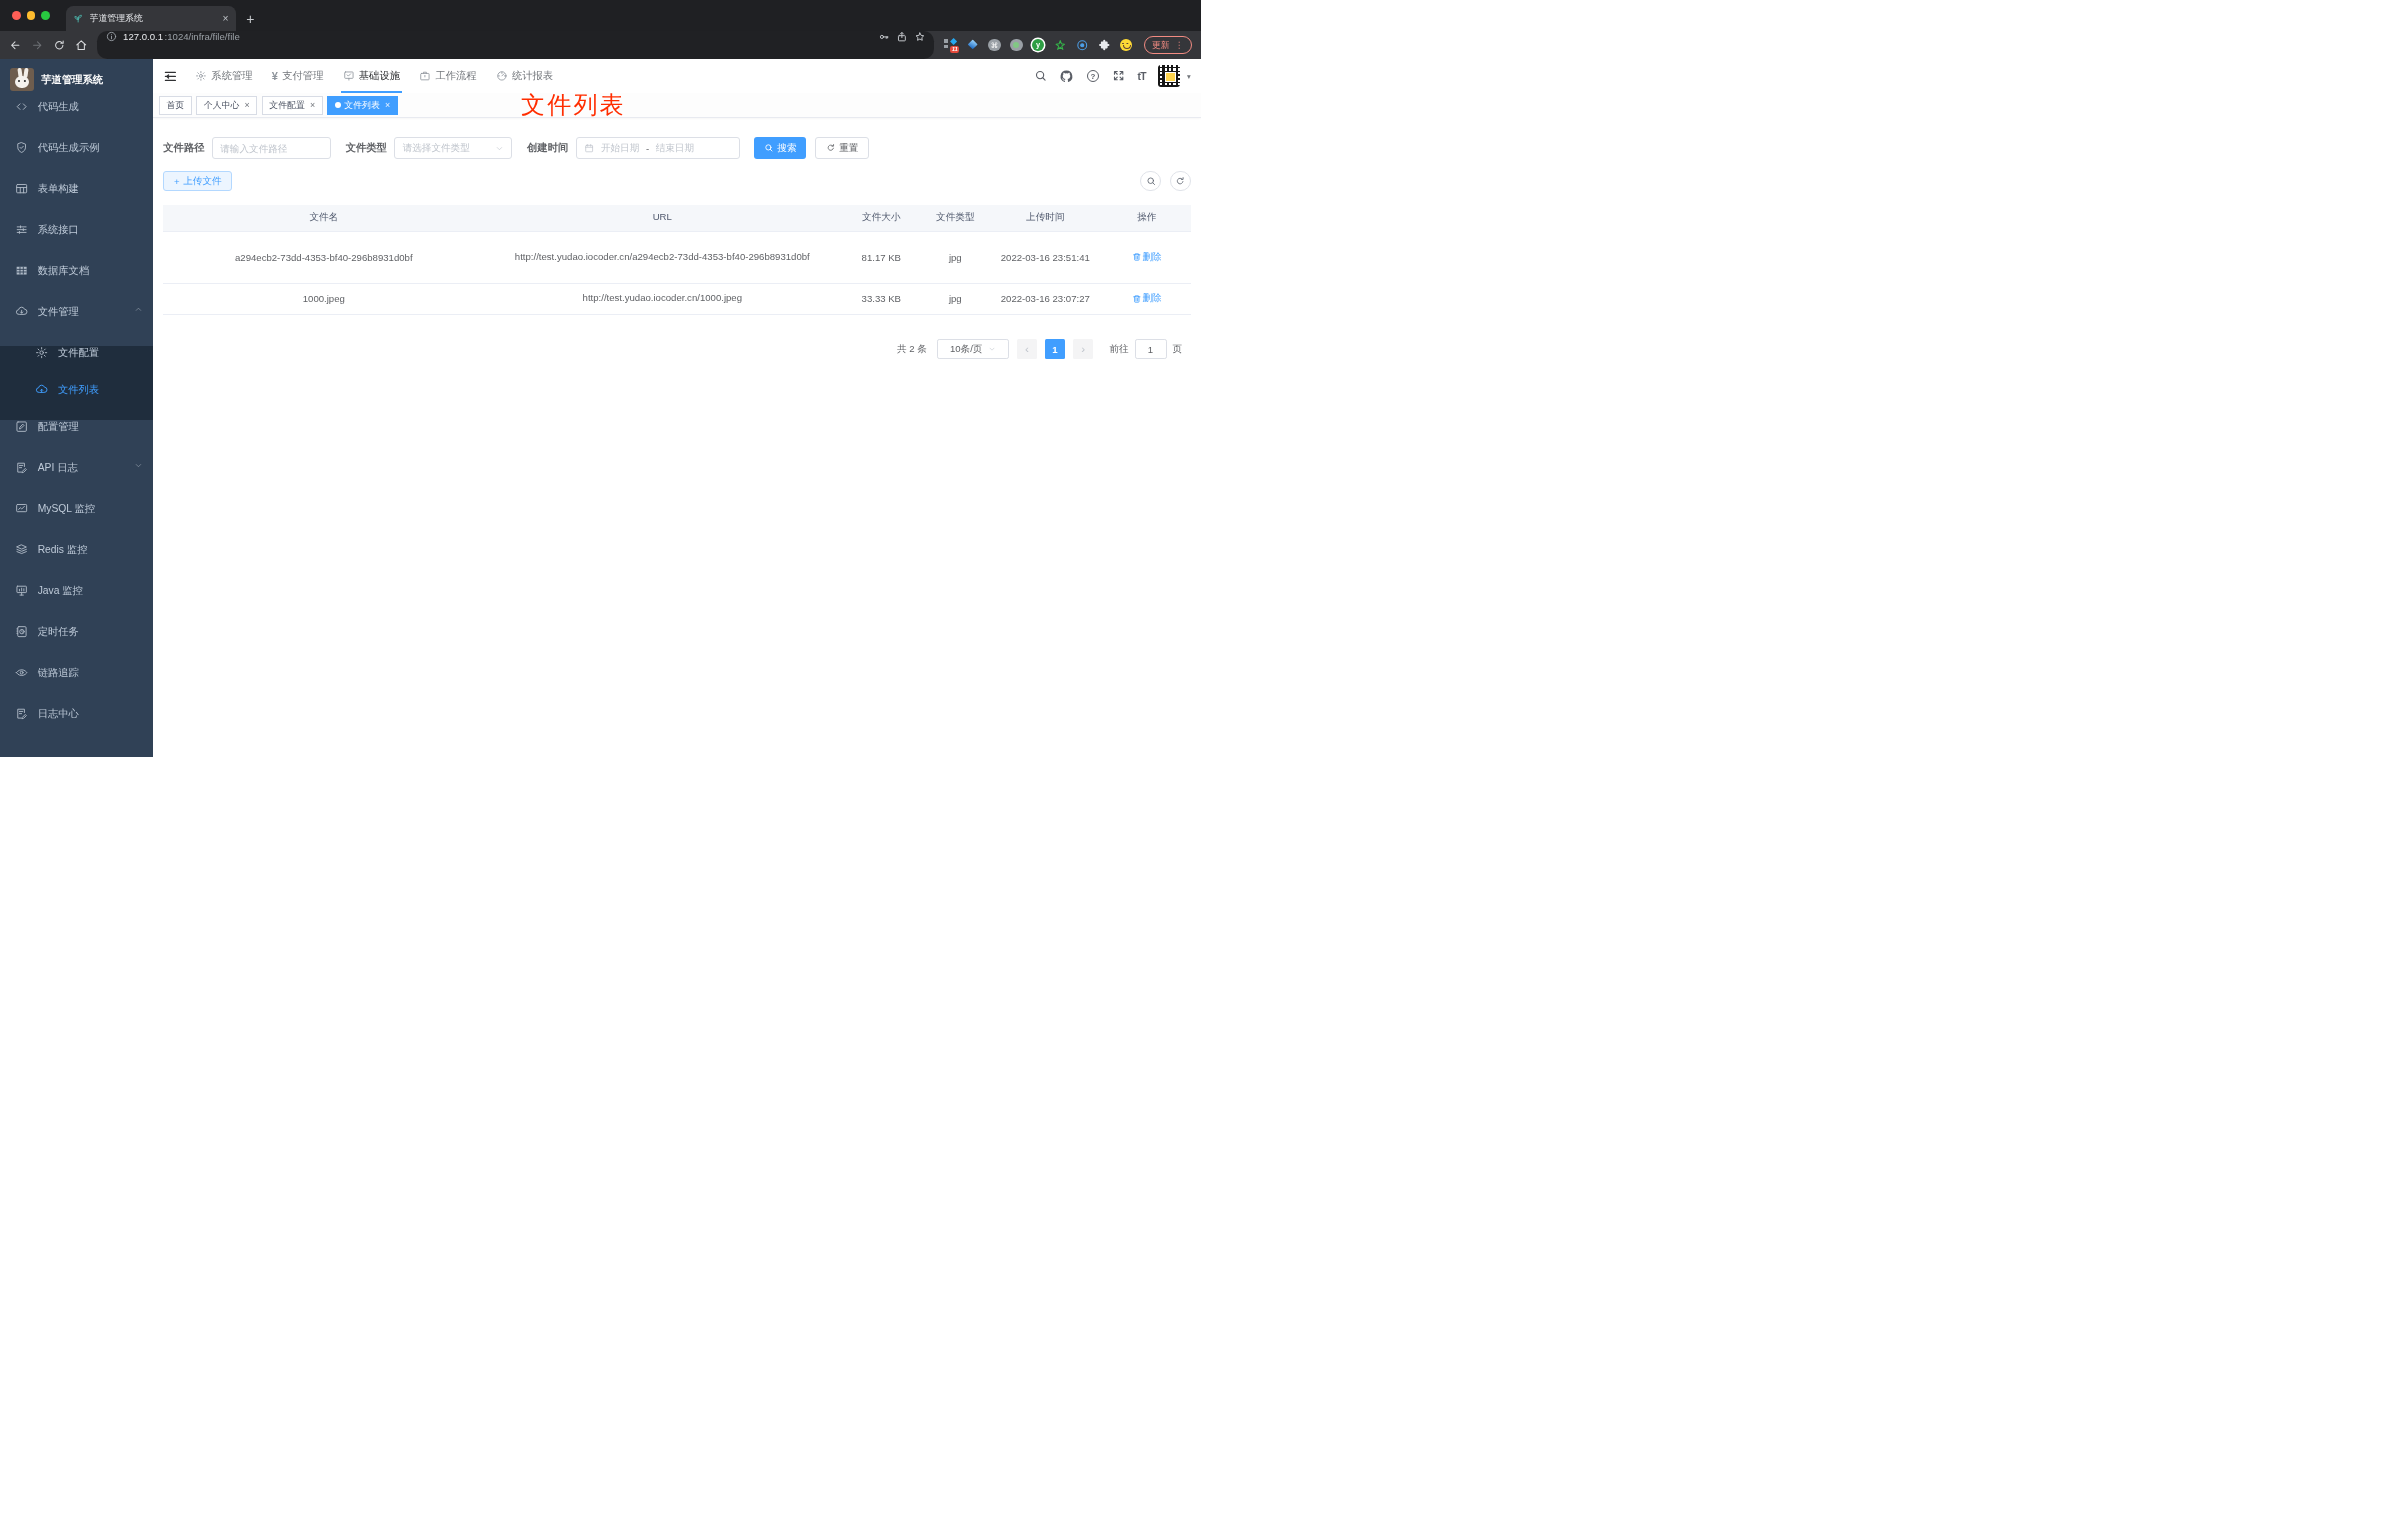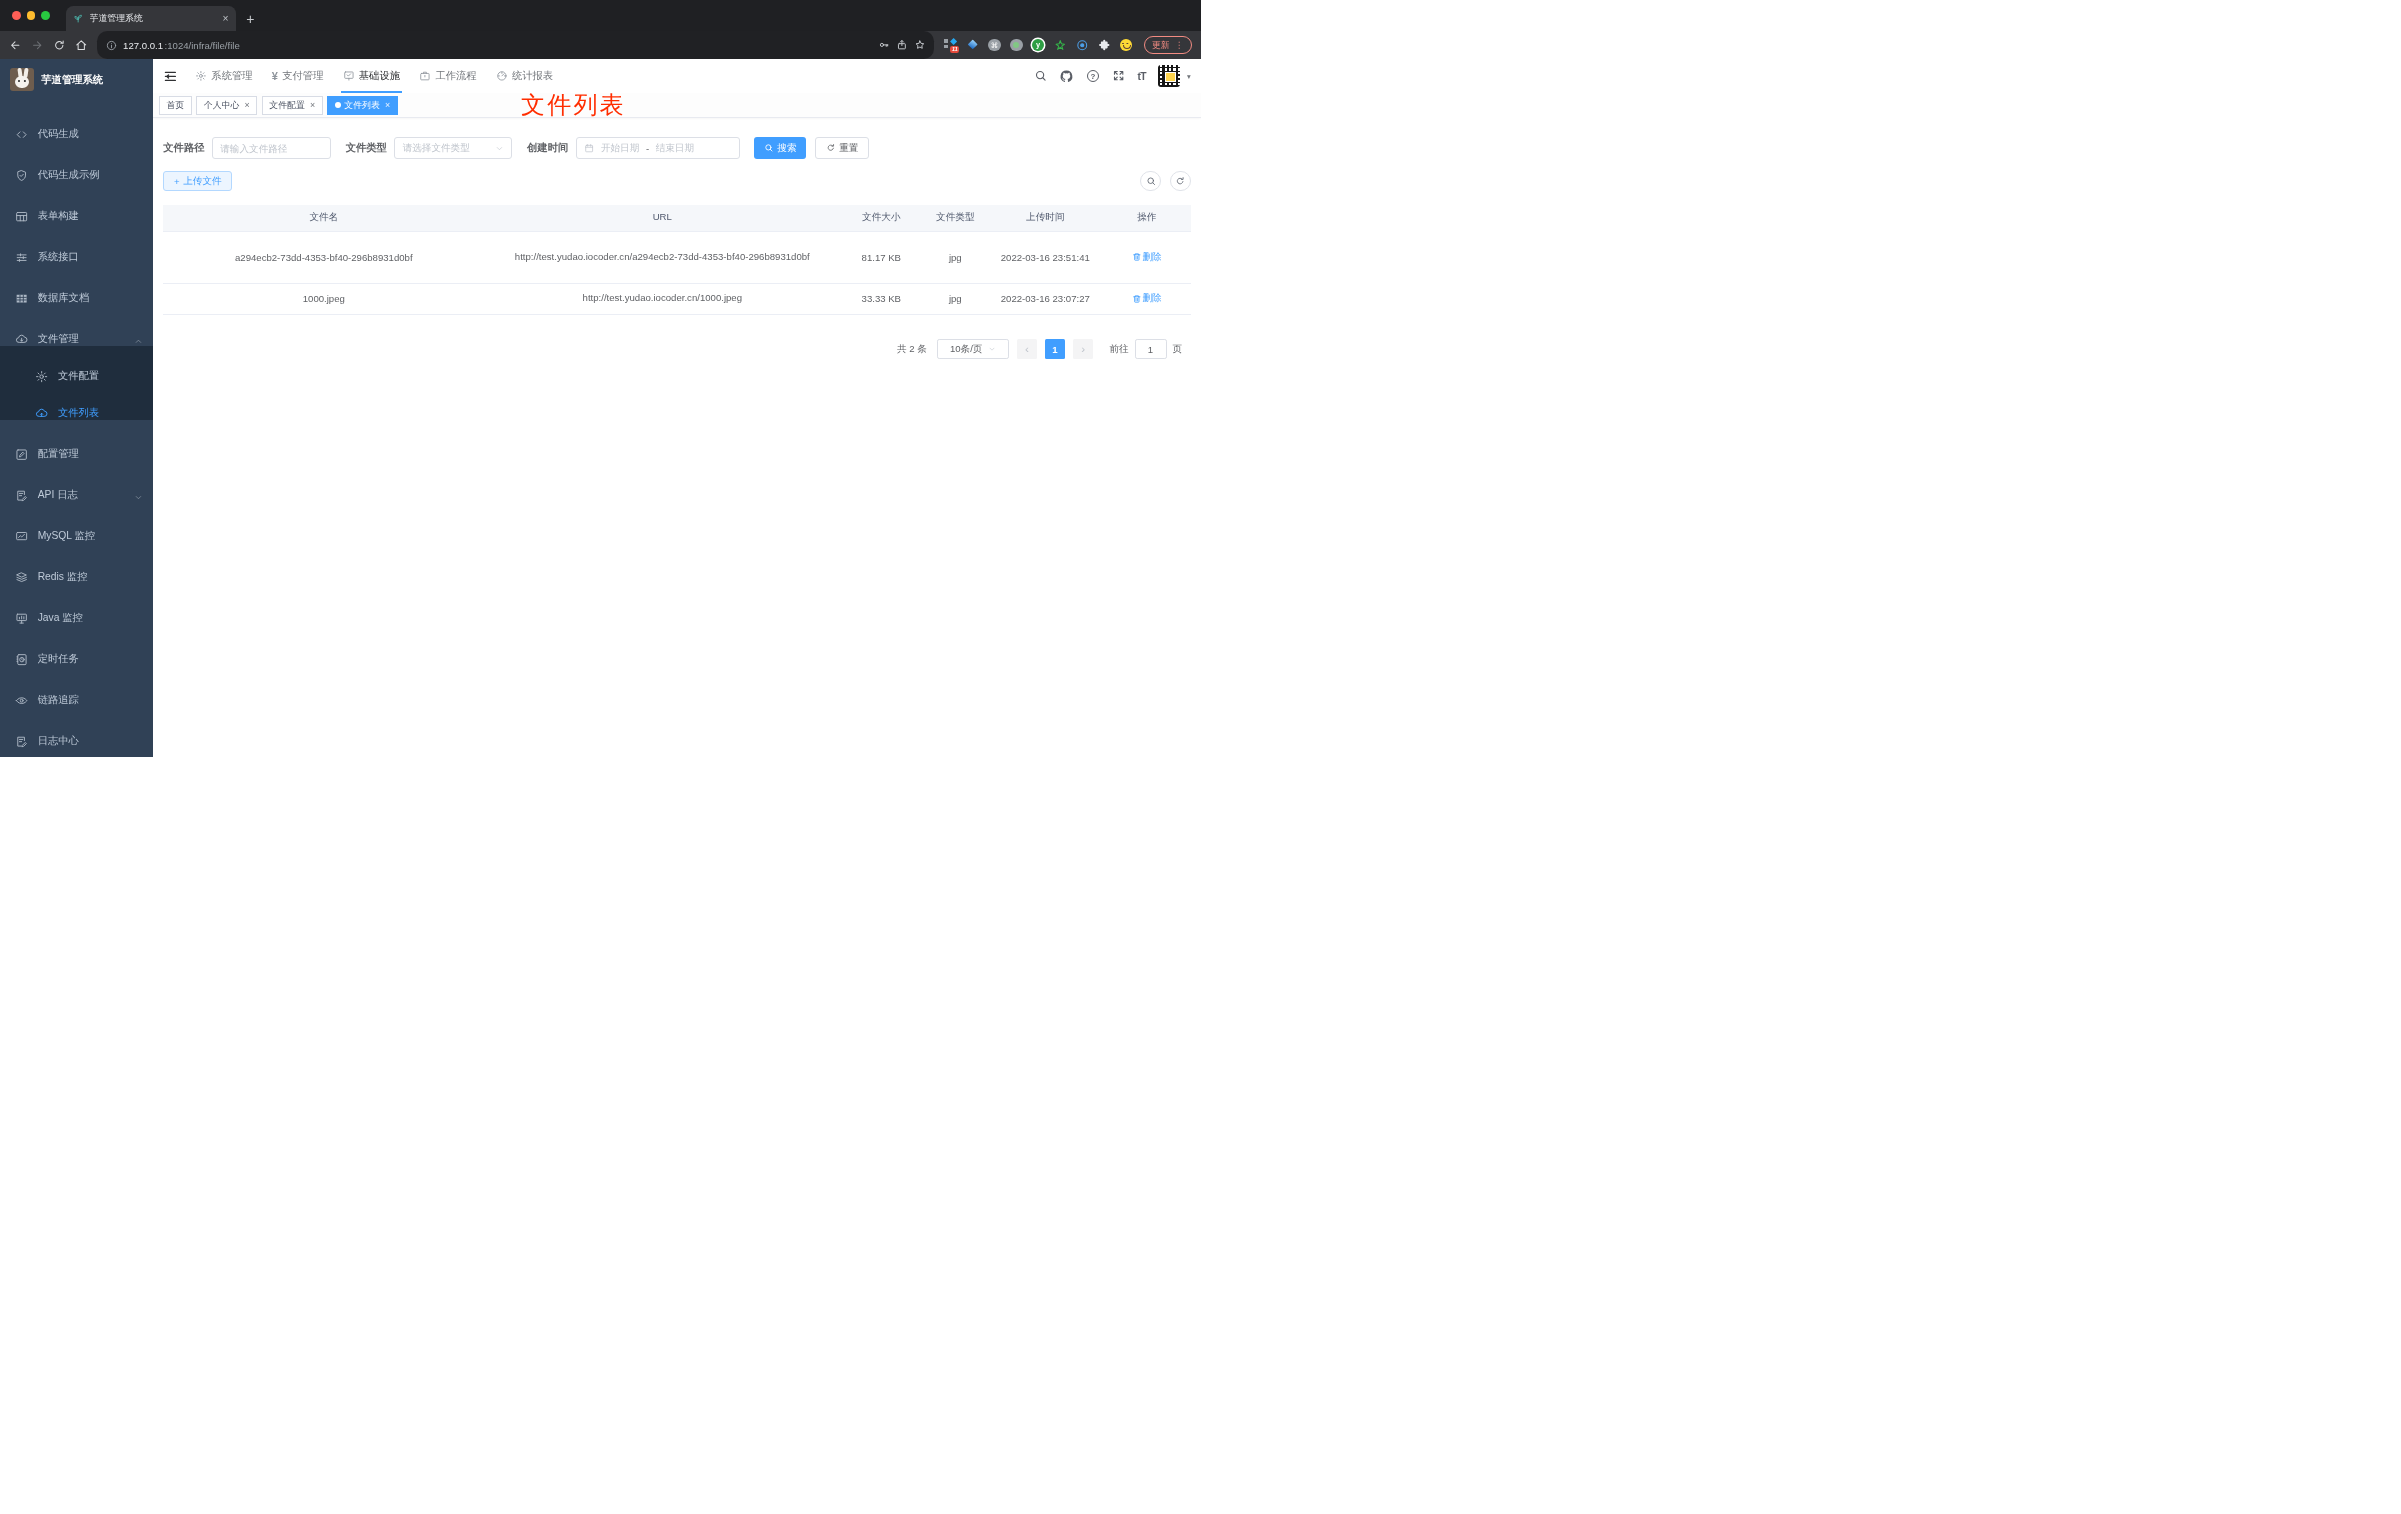--- a/index.html
+++ b/index.html
@@ -10,21 +10,21 @@
   .tabstrip{height:31px;background:#1f2023;display:flex;align-items:flex-end;position:relative}
   .lights{position:absolute;left:11.8px;top:11px;display:flex;gap:5.9px}
   .light{width:8.9px;height:8.9px;border-radius:50%}
   .l-red{background:#ff5f57}.l-yellow{background:#febc2e}.l-green{background:#28c840}
   .tab{margin-left:66px;width:170px;height:25px;background:#35363a;border-radius:7.4px 7.4px 0 0;display:flex;align-items:center;padding:0 7.4px;gap:5.9px;color:#e8eaed}
   .tab-title{font-size:8.9px;flex:1;white-space:nowrap;overflow:hidden}
   .tab-close{color:#bdc1c6;font-size:10.3px;cursor:pointer}
   .newtab{color:#c8cbcf;font-size:14px;margin:0 0 5.2px 10.3px;line-height:1}
   .toolbar{height:28px;background:#35363a;display:flex;align-items:center;padding:0 8.9px;gap:9.6px;color:#d8dadd}
   .dim{color:#6e7175}
-  .urlbar{flex:1;height:28px;background:#202124;border-radius:10.3px;display:flex;align-items:center;padding:0 8.9px;gap:5.9px}
+  .urlbar{flex:1;height:28px;background:#202124;border-radius:10.3px;display:flex;align-items:flex-start;padding:0 8.9px;gap:5.9px}
   .url-host{font-size:9.6px;color:#e8eaed}
   .url-path{font-size:9.6px;color:#9aa0a6}
   .sp{flex:1}
   .ext{position:relative;width:12.5px;height:12.5px;display:flex;align-items:center;justify-content:center}
   .ext-sq1,.ext-sq2{position:absolute;left:0;width:3.7px;height:3.7px;background:#9aa0a6}
   .ext-sq1{top:0.7px}.ext-sq2{top:5.9px}
   .ext-diamond{position:absolute;right:0.7px;top:0.7px;width:5.2px;height:5.2px;background:#26a8f0;transform:rotate(45deg)}
   .ext-badge{position:absolute;right:-3px;bottom:-2.2px;background:#e64a3c;color:#fff;font-size:5.9px;border-radius:2.2px;padding:0.7px 1.5px;line-height:1;font-weight:bold}
   .kite{width:7.4px;height:7.4px;background:linear-gradient(160deg,#9fd8ff,#1565c0);transform:rotate(45deg);border-radius:0.7px}
   .circ-ext{width:12.5px;height:12.5px;border-radius:50%;background:#9aa0a6;color:#fff;display:flex;align-items:center;justify-content:center;font-size:7.4px}
@@ -38,21 +38,21 @@
 
   
   .sidebar{position:absolute;left:0;top:59px;bottom:0;width:153px;background:#304156;color:#bfcbd9;z-index:5}
   .logo{height:41px;display:flex;align-items:center;gap:7.4px;padding:0 10.3px}
   .logo-title{color:#fff;font-weight:bold;font-size:10.3px}
   .avatar-rabbit{width:23.6px;height:23.6px;border-radius:3px;background:#6e5d4e;position:relative;overflow:hidden;flex:none}
   .rb-ear{position:absolute;width:3.7px;height:9.6px;background:#f3efe9;border-radius:2.2px;top:0.7px}
   .rb-e1{left:8px;transform:rotate(-8deg)}.rb-e2{left:13.3px;transform:rotate(8deg)}
   .rb-head{position:absolute;left:5.2px;top:8px;width:13.3px;height:12.5px;background:#f5f2ee;border-radius:50%}
   .rb-eye{position:absolute;left:8px;top:11.8px;width:1.5px;height:2.2px;background:#333;border-radius:50%;box-shadow:5.9px 0 0 #333}
-  .mi{height:41px;display:flex;align-items:flex-end;gap:9.6px;padding:0 11.8px 0 14.8px;font-size:10.3px;cursor:pointer;position:relative}
+  .mi{height:41px;display:flex;align-items:flex-start;gap:9.6px;padding:0 11.8px 0 14.8px;font-size:10.3px;cursor:pointer;position:relative}
   .mi .icn{width:13.3px;height:13.3px;color:#aeb9c6;flex:none}
   .mi .arrow{position:absolute;right:10.3px;width:8.9px;height:8.9px;color:#97a3b0}
   .sub{background:#1f2d3d}
   .sub .mi{height:37px;padding-left:35px}
   .mi.active{color:#409eff}
   .mi.active .icn{color:#409eff}
 
   
   .main{margin-left:153px;position:relative}
   .navbar{height:34px;display:flex;align-items:center;padding:0 5.9px 0 7.4px;background:#fff;position:relative}

